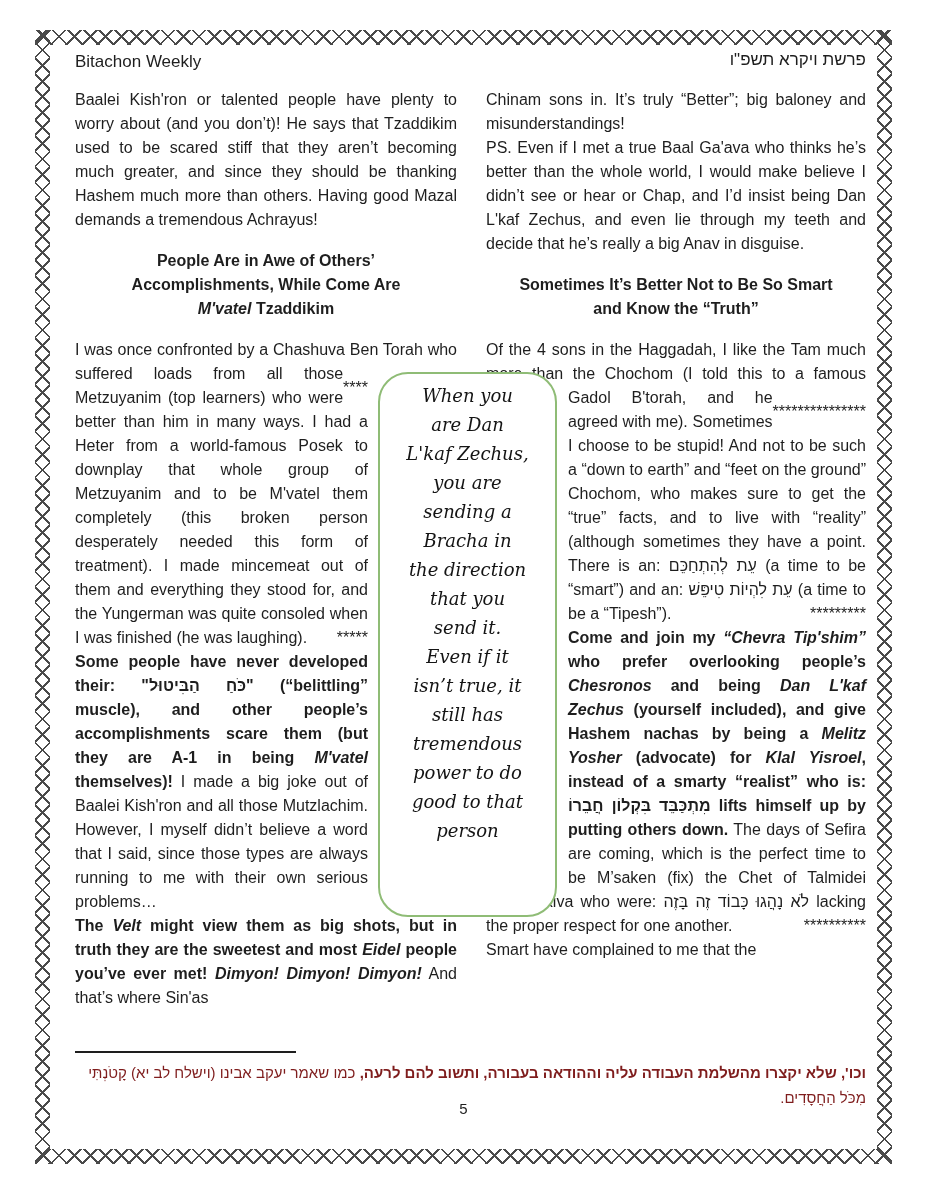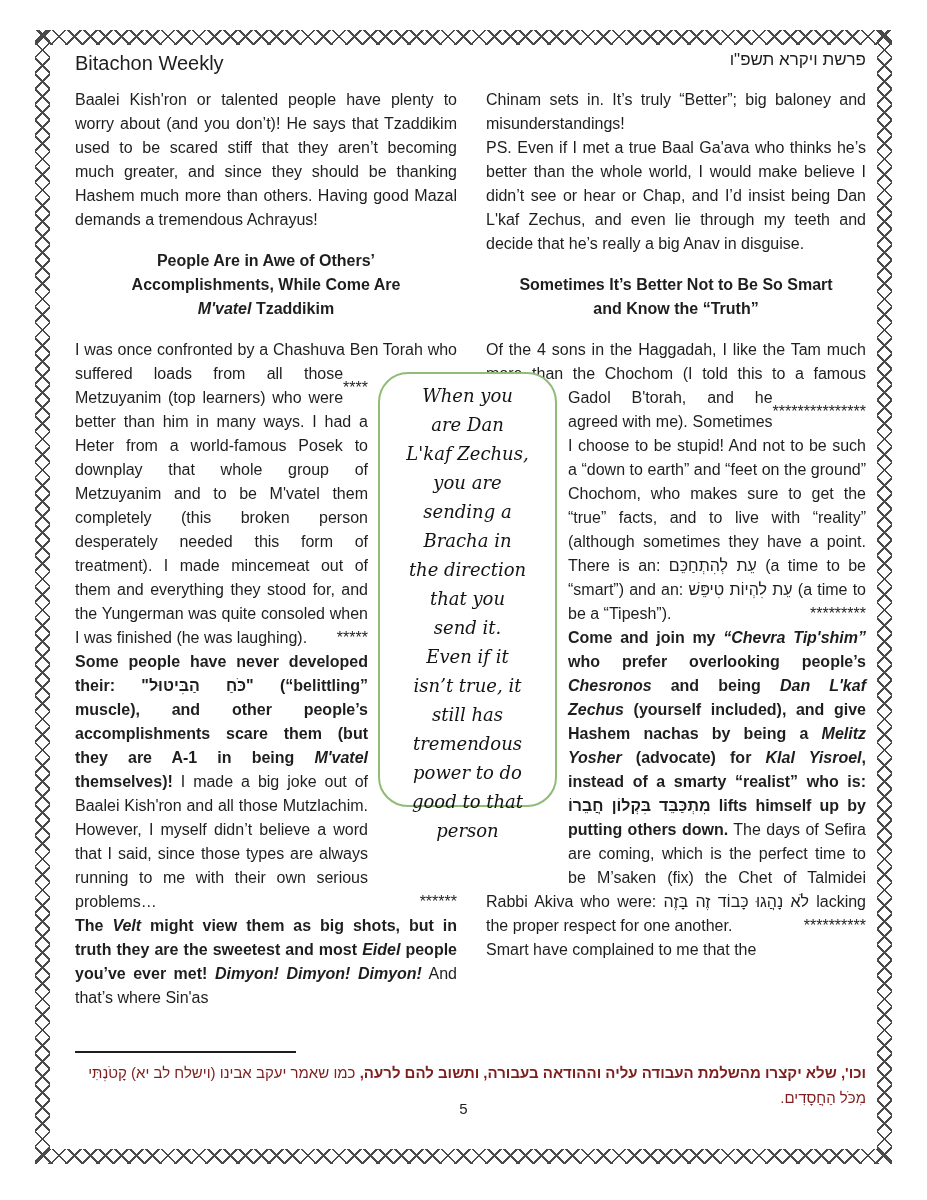--- a/index.html
+++ b/index.html
@@ -8,41 +8,41 @@
   
   .stitch{position:absolute;
     background:
       repeating-linear-gradient(45deg,#4a4a4a 0 2px,transparent 2px 11px),
       repeating-linear-gradient(-45deg,#4a4a4a 0 2px,transparent 2px 11px);}
   .stitch-top{left:35px;top:30px;width:857px;height:15px;}
   .stitch-bottom{left:35px;top:1149px;width:857px;height:15px;}
   .stitch-left{left:35px;top:30px;width:15px;height:1134px;}
   .stitch-right{left:877px;top:30px;width:15px;height:1134px;}
 
-  .hdr-left{position:absolute;left:75px;top:52px;font-size:20px;}
+  .hdr-left{position:absolute;left:75px;top:52px;font-size:17px;}
   .hdr-right{position:absolute;right:61px;top:50px;font-size:17px;direction:rtl;}
 
   .col{position:absolute;top:88px;font-size:16px;line-height:24px;text-align:justify;z-index:1;}
   .col-left{left:75px;width:382px;}
   .col-right{left:486px;width:380px;}
   .para{margin:0;}
   .heading{margin:17px;text-align:center;font-weight:bold;}
   .seg-i{}
   .seg-b{font-weight:bold;}
   .seg-bi{font-weight:bold;font-style:italic;}
   .seg-bh{font-weight:bold;}
   .stars{float:right;}
 
   
   .push-r{float:right;width:0;height:288px;}
   .spacer-r{float:right;clear:right;width:89px;height:494px;}
   .push-l{float:left;width:0;height:312px;}
   .spacer-l{float:left;clear:left;width:82px;height:480px;}
 
-  .callout{position:absolute;left:378px;top:372px;width:179px;height:435px;box-sizing:border-box;
+  .callout{position:absolute;left:378px;top:372px;width:179px;height:545px;box-sizing:border-box;
            background:#ffffff;border:2px solid #8fbc76;border-radius:30px;z-index:2;}
   .callout-text{font-family:"DejaVu Serif", serif;font-style:italic;font-size:18px;line-height:29px;
                 text-align:center;white-space:pre-line;padding:7px 8px 0 8px;color:#141414;}
 
   .footnote-rule{position:absolute;left:75px;top:1051px;width:221px;height:2px;background:#1e1e1e;}
   .footnote{position:absolute;left:75px;top:1060px;width:791px;direction:rtl;text-align:right;
             font-size:15px;line-height:25px;color:#7f1d1d;}
   .fn-b{font-weight:bold;}
   .page-number{position:absolute;left:0;top:1100px;width:927px;text-align:center;font-size:15px;}
 </style>
@@ -65,21 +65,21 @@
   <p class="para"><span class="seg-i">Baalei Kish'ron</span><span class="seg-r"> or talented people have plenty to worry about (and you don’t)! He says that </span><span class="seg-i">Tzaddikim</span><span class="seg-r"> used to be scared stiff that they aren’t becoming much greater, and since they should be thanking Hashem much more than others. Having good </span><span class="seg-i">Mazal</span><span class="seg-r"> demands a tremendous </span><span class="seg-i">Achrayus!</span><span class="stars">****</span></p>
       <p class="heading"><span class="seg-b">People Are in Awe of Others’</span><br><span class="seg-b">Accomplishments, While Come Are</span><br><span class="seg-bi">M'vatel</span><span class="seg-b"> Tzaddikim</span></p>
       <p class="para"><span class="seg-r">I was once confronted by a </span><span class="seg-i">Chashuva Ben Torah</span><span class="seg-r"> who suffered loads from all those </span><span class="seg-i">Metzuyanim</span><span class="seg-r"> (top learners) who were better than him in many ways. I had a </span><span class="seg-i">Heter</span><span class="seg-r"> from a world-famous </span><span class="seg-i">Posek</span><span class="seg-r"> to downplay that whole group of </span><span class="seg-i">Metzuyanim</span><span class="seg-r"> and to be </span><span class="seg-i">M'vatel</span><span class="seg-r"> them completely (this broken person desperately needed this form of treatment). I made mincemeat out of them and everything they stood for, and the </span><span class="seg-i">Yungerman</span><span class="seg-r"> was quite consoled when I was finished (he was laughing).</span><span class="stars">*****</span></p>
       <p class="para"><span class="seg-b">Some people have never developed their: </span><span class="seg-bh" dir="rtl">"כֹּחַ הַבִּיטוּל"</span><span class="seg-b"> (“belittling” muscle), and other people’s accomplishments scare them (but they are A-1 in being </span><span class="seg-bi">M'vatel</span><span class="seg-b"> themselves)!</span><span class="seg-r"> I made a big joke out of </span><span class="seg-i">Baalei Kish'ron</span><span class="seg-r"> and all those </span><span class="seg-i">Mutzlachim</span><span class="seg-r">. However, I myself didn’t believe a word that I said, since those types are always running to me with their own serious problems…</span><span class="stars">******</span></p>
       <p class="para"><span class="seg-b">The </span><span class="seg-bi">Velt</span><span class="seg-b"> might view them as big shots, but in truth they are the sweetest and most </span><span class="seg-bi">Eidel</span><span class="seg-b"> people you’ve ever met! </span><span class="seg-bi">Dimyon! Dimyon! Dimyon!</span><span class="seg-r"> And that’s where </span><span class="seg-i">Sin'as</span></p>
     </div>
 
   <div class="col col-right">
     <div class="push-l"></div>
     <div class="spacer-l"></div>
-  <p class="para"><span class="seg-i">Chinam</span><span class="seg-r"> sets in. It’s truly </span><span class="seg-i">“Better”</span><span class="seg-r">; big baloney and misunderstandings!</span><span class="stars">*******</span></p>
+  <p class="para"><span class="seg-i">Chinam</span><span class="seg-r"> sons in. It’s truly </span><span class="seg-i">“Better”</span><span class="seg-r">; big baloney and misunderstandings!</span><span class="stars">*******</span></p>
       <p class="para"><span class="seg-r">PS. Even if I met a true </span><span class="seg-i">Baal Ga'ava</span><span class="seg-r"> who thinks he’s better than the whole world, I would make believe I didn’t see or hear or </span><span class="seg-i">Chap</span><span class="seg-r">, and I’d insist being </span><span class="seg-i">Dan L'kaf Zechus</span><span class="seg-r">, and even lie through my teeth and decide that he’s really a big </span><span class="seg-i">Anav</span><span class="seg-r"> in disguise.</span><span class="stars">********</span></p>
       <p class="heading"><span class="seg-b">Sometimes It’s Better Not to Be So Smart</span><br><span class="seg-b">and Know the “Truth”</span></p>
       <p class="para"><span class="seg-r">Of the 4 sons in the </span><span class="seg-i">Haggadah</span><span class="seg-r">, I like the </span><span class="seg-i">Tam</span><span class="seg-r"> much more than the </span><span class="seg-i">Chochom</span><span class="seg-r"> (I told this to a famous </span><span class="seg-i">Gadol B'torah</span><span class="seg-r">, and he agreed with me). Sometimes I choose to be stupid! And not to be such a “down to earth” and “feet on the ground” </span><span class="seg-i">Chochom</span><span class="seg-r">, who makes sure to get the “true” facts, and to live with “reality” (although sometimes they have a point. There is an: </span><span class="seg-h" dir="rtl">עֵת לְהִתְחַכֵּם</span><span class="seg-r"> (a time to be “smart”) and an: </span><span class="seg-h" dir="rtl">עֵת לִהְיוֹת טִיפֵּשׁ</span><span class="seg-r"> (a time to be a </span><span class="seg-i">“Tipesh”</span><span class="seg-r">).</span><span class="stars">*********</span></p>
       <p class="para"><span class="seg-b">Come and join my </span><span class="seg-bi">“Chevra Tip'shim”</span><span class="seg-b"> who prefer overlooking people’s </span><span class="seg-bi">Chesronos</span><span class="seg-b"> and being </span><span class="seg-bi">Dan L'kaf Zechus</span><span class="seg-b"> (yourself included), and give Hashem nachas by being a </span><span class="seg-bi">Melitz Yosher</span><span class="seg-b"> (advocate) for </span><span class="seg-bi">Klal Yisroel</span><span class="seg-b">, instead of a smarty “realist” who is: </span><span class="seg-bh" dir="rtl">מִתְכַּבֵּד בִּקְלוֹן חֲבֵרוֹ</span><span class="seg-b"> lifts himself up by putting others down.</span><span class="seg-r"> The days of </span><span class="seg-i">Sefira</span><span class="seg-r"> are coming, which is the perfect time to be </span><span class="seg-i">M’saken</span><span class="seg-r"> (fix) the </span><span class="seg-i">Chet</span><span class="seg-r"> of </span><span class="seg-i">Talmidei Rabbi Akiva</span><span class="seg-r"> who were: </span><span class="seg-h" dir="rtl">לֹא נָהֲגוּ כָּבוֹד זֶה בָּזֶה</span><span class="seg-r"> lacking the proper respect for one another.</span><span class="stars">**********</span></p>
       <p class="para"><span class="seg-r">Smart have complained to me that the</span></p>
     </div>
 
   <div class="callout">
     <div class="callout-text">When you
 are Dan

